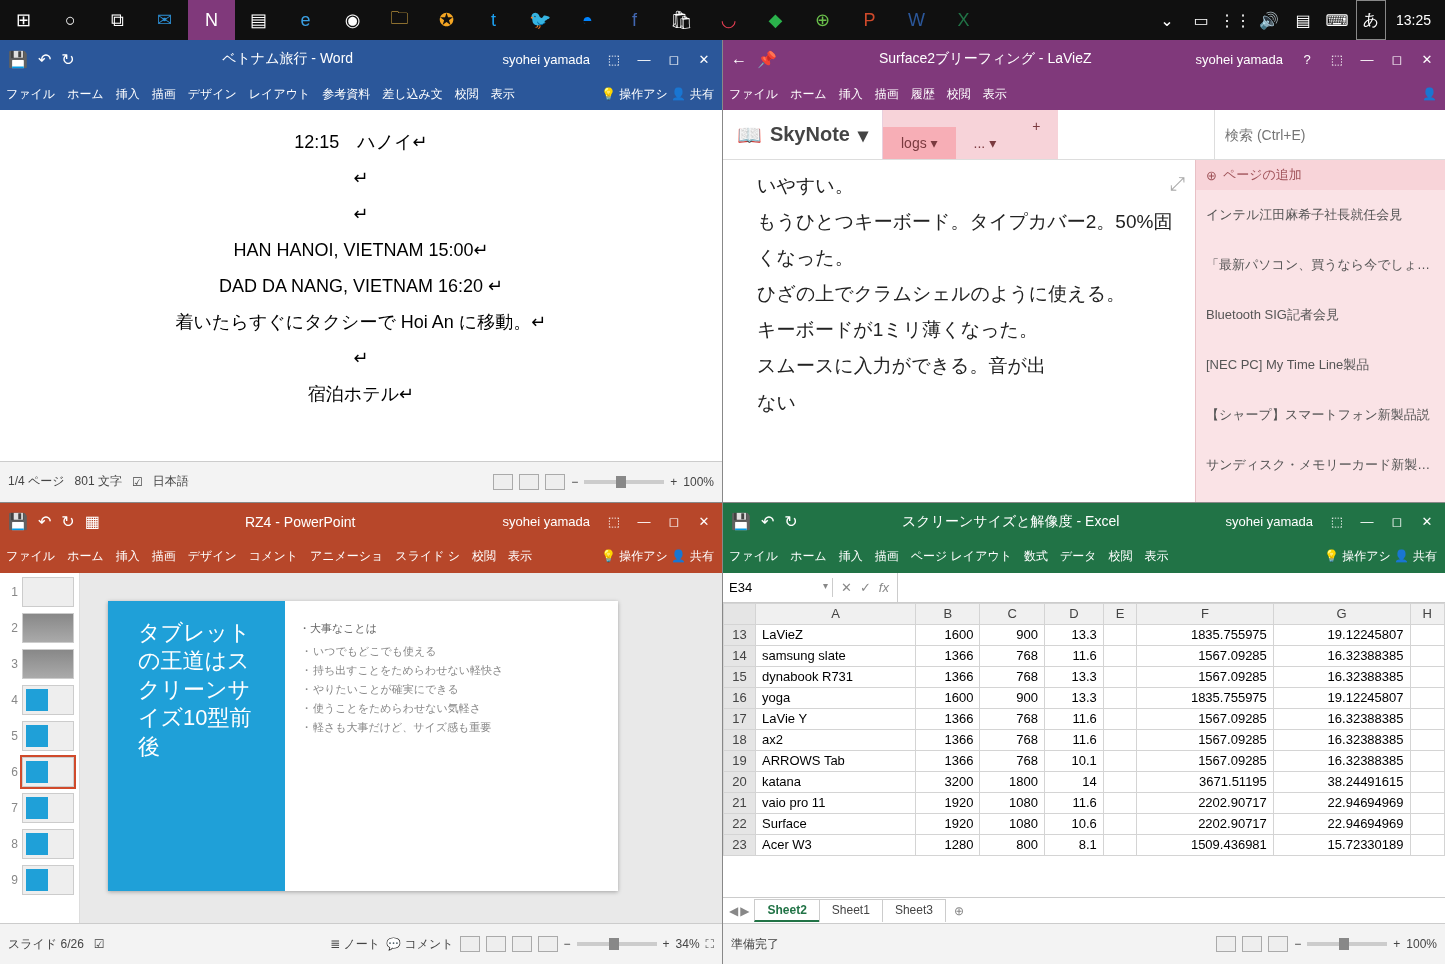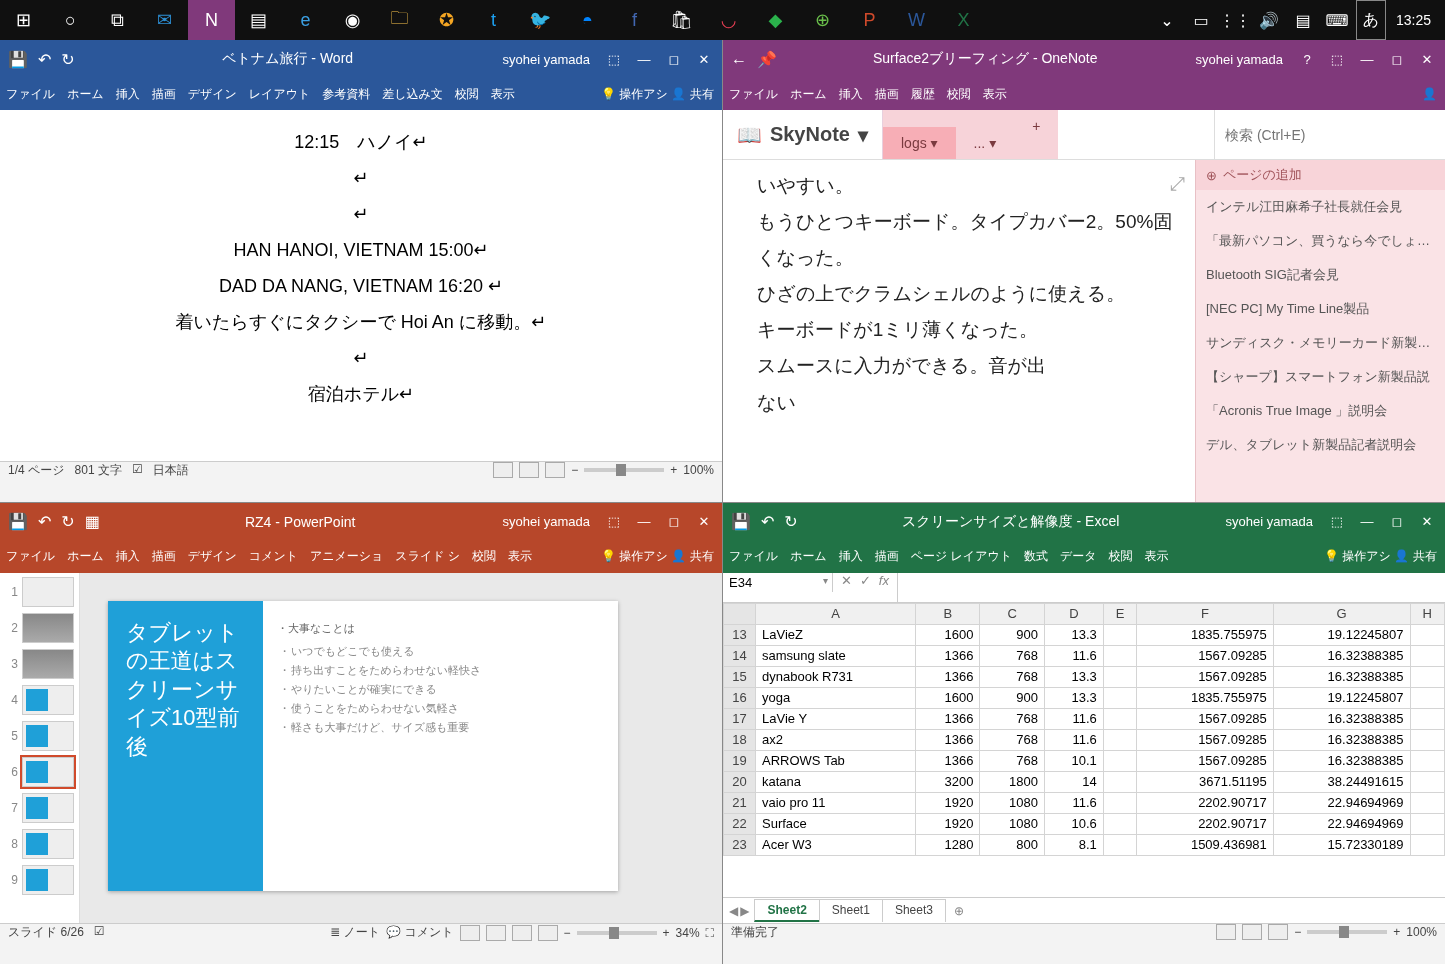--- a/index.html
+++ b/index.html
@@ -28,57 +28,57 @@
 .ribbon{height:32px;display:flex;align-items:center;color:#fff;font-size:12px;}
 .word .ribbon{background:#2b579a;}
 .ppt .ribbon{background:#b7472a;}
 .excel .ribbon{background:#217346;}
 .onenote .ribbon{background:#80397b;}
 .ribbon .rtab{padding:0 6px;white-space:nowrap;}
 .ribbon .share{margin-left:auto;display:flex;align-items:center;gap:4px;padding-right:8px;}
 
 .word-body{flex:1;background:#fff;padding:14px 32px;font-family:"Times New Roman","Yu Mincho",serif;font-size:18px;line-height:2;overflow:hidden;}
 .word-body .para{font-size:18px;text-align:center;}
-.statusbar{height:41px;display:flex;align-items:flex-start;font-size:12px;color:#444;background:#f3f3f3;border-top:1px solid #ccc;padding:0 8px;gap:10px;}
+.statusbar{height:41px;display:flex;align-items:center;font-size:12px;color:#444;background:#f3f3f3;border-top:1px solid #ccc;padding:0 8px;gap:10px;}
 .statusbar .right{margin-left:auto;display:flex;align-items:center;gap:6px;}
 .statusbar .vbtn{width:20px;height:16px;border:1px solid #aaa;background:#eee;}
 .slider{width:80px;height:4px;background:#ccc;position:relative;}
 .slider::after{content:"";position:absolute;top:-4px;left:40%;width:10px;height:12px;background:#888;}
 
 .on-toolbar{height:50px;background:#fff;display:flex;align-items:stretch;border-bottom:1px solid #ddd;}
 .notebook-sel{display:flex;align-items:center;gap:8px;padding:0 14px;font-size:20px;font-weight:600;color:#444;border-right:1px solid #e8d0de;}
 .on-tabs{display:flex;align-items:flex-end;background:#f7d3d9;}
 .on-tab{padding:8px 18px;font-size:14px;background:#f7aeb6;color:#7a3a3f;}
 .on-tab.plus{background:#f7d3d9;}
 .on-search{margin-left:auto;display:flex;align-items:center;border-left:1px solid #ddd;}
 .on-search input{border:none;padding:6px 10px;font-size:14px;width:230px;outline:none;}
 .on-content{flex:1;display:flex;overflow:hidden;}
 .on-page{flex:1;padding:8px 20px 8px 34px;font-size:19px;line-height:1.9;color:#222;overflow:hidden;position:relative;}
 .on-page .expand{position:absolute;top:6px;right:10px;color:#aaa;}
 .on-side{width:250px;background:#fae3e6;border-left:1px solid #e8c0c5;overflow:hidden;}
 .on-add{padding:6px 10px;background:#f8d4d9;color:#9f5258;font-size:13px;display:flex;align-items:center;gap:6px;}
-.on-pages .pitem{padding:8px 10px;font-size:13px;color:#555;white-space:nowrap;overflow:hidden;text-overflow:ellipsis;}
+.on-pages .pitem{padding:16px 10px;font-size:13px;color:#555;white-space:nowrap;overflow:hidden;text-overflow:ellipsis;}
 
 .ppt-body{flex:1;display:flex;background:#fff;overflow:hidden;}
 .thumbs{width:80px;border-right:1px solid #ddd;background:#fff;overflow:hidden;padding:4px;}
 .thumb{display:flex;align-items:center;gap:4px;margin-bottom:6px;}
 .thumb .num{width:14px;font-size:12px;color:#888;text-align:right;}
 .thumb .tprev{width:52px;height:30px;background:#eee;border:1px solid #ccc;position:relative;}
 .thumb.sel .tprev{outline:2px solid #d04a2b;}
 .thumb .tprev.blue::before{content:"";position:absolute;left:3px;top:3px;width:22px;height:22px;background:#1fa0d8;}
 .thumb .tprev.img{background:linear-gradient(#888,#aaa);}
 .slide-area{flex:1;background:#e9e9e9;display:flex;align-items:flex-start;justify-content:flex-start;padding:28px;overflow:hidden;}
 .slide{width:510px;height:290px;background:#fff;box-shadow:0 1px 4px rgba(0,0,0,0.3);display:flex;}
-.slide-left{width:155px;background:#1fa0d8;color:#fff;padding:18px 18px;font-size:22px;line-height:1.3;}
+.slide-left{width:177px;background:#1fa0d8;color:#fff;padding:18px 30px;font-size:22px;line-height:1.3;}
 .slide-right{flex:1;padding:20px 14px;font-size:12px;color:#666;}
 .slide-right .lead{font-size:11px;margin-bottom:6px;}
 .slide-right .bul{font-size:11px;padding:2px 0 2px 14px;position:relative;color:#888;}
 .slide-right .bul::before{content:"・";position:absolute;left:2px;}
 
-.xl-fx{height:30px;display:flex;align-items:flex-start;border-bottom:1px solid #ccc;background:#fff;}
+.xl-fx{height:30px;display:flex;align-items:center;border-bottom:1px solid #ccc;background:#fff;}
 .xl-name{width:110px;border-right:1px solid #ccc;padding:2px 6px;font-size:13px;position:relative;}
 .xl-name::after{content:"▾";position:absolute;right:4px;color:#888;font-size:10px;}
 .xl-fxicons{display:flex;gap:8px;padding:0 8px;color:#888;font-size:13px;}
 .xl-fxicons .fx{font-style:italic;}
 .xl-fxbar{flex:1;border-left:1px solid #ccc;height:100%;}
 .xl-grid{flex:1;overflow:hidden;font-size:13px;background:#fff;}
 .xl-grid table{border-collapse:collapse;width:100%;}
 .xl-grid th,.xl-grid td{border:1px solid #d4d4d4;padding:1px 6px;height:21px;white-space:nowrap;}
 .xl-grid th{background:#f0f0f0;font-weight:normal;text-align:center;color:#444;}
 .xl-grid .rowh{background:#e5e5e5;text-align:center;color:#444;width:32px;}
@@ -186,21 +186,21 @@
       </div>
     </div>
   </div>
 
   <div class="app onenote">
     <div class="titlebar">
       <div class="qat">
           <span>←</span>
           <span>📌</span>
         </div>
-      <div class="title-center">Surface2ブリーフィング - OneNote</div>
+      <div class="title-center">Surface2ブリーフィング - LaVieZ</div>
       <div class="user">syohei yamada</div>
       <div class="winbtns">
         <span>?</span>
         <span>⬚</span>
         <span>—</span>
         <span>◻</span>
         <span>✕</span>
       </div>
     </div>
     <div class="ribbon" id="on-ribbon">
@@ -243,22 +243,22 @@
       <div class="on-side">
         <div class="on-add">
           <span>⊕</span>
           <span>ページの追加</span>
         </div>
         <div class="on-pages" id="on-pagelist">
             <div class="pitem">インテル江田麻希子社長就任会見</div>
             <div class="pitem">「最新パソコン、買うなら今でしょ！」</div>
             <div class="pitem">Bluetooth SIG記者会見</div>
             <div class="pitem">[NEC PC] My Time Line製品</div>
+            <div class="pitem">【シャープ】スマートフォン新製品説</div>
             <div class="pitem">サンディスク・メモリーカード新製品発</div>
-            <div class="pitem">【シャープ】スマートフォン新製品説</div>
             <div class="pitem">「Acronis True Image 」説明会</div>
             <div class="pitem">デル、タブレット新製品記者説明会</div>
           </div>
       </div>
     </div>
   </div>
 
   <div class="app ppt">
     <div class="titlebar">
       <div class="qat">

